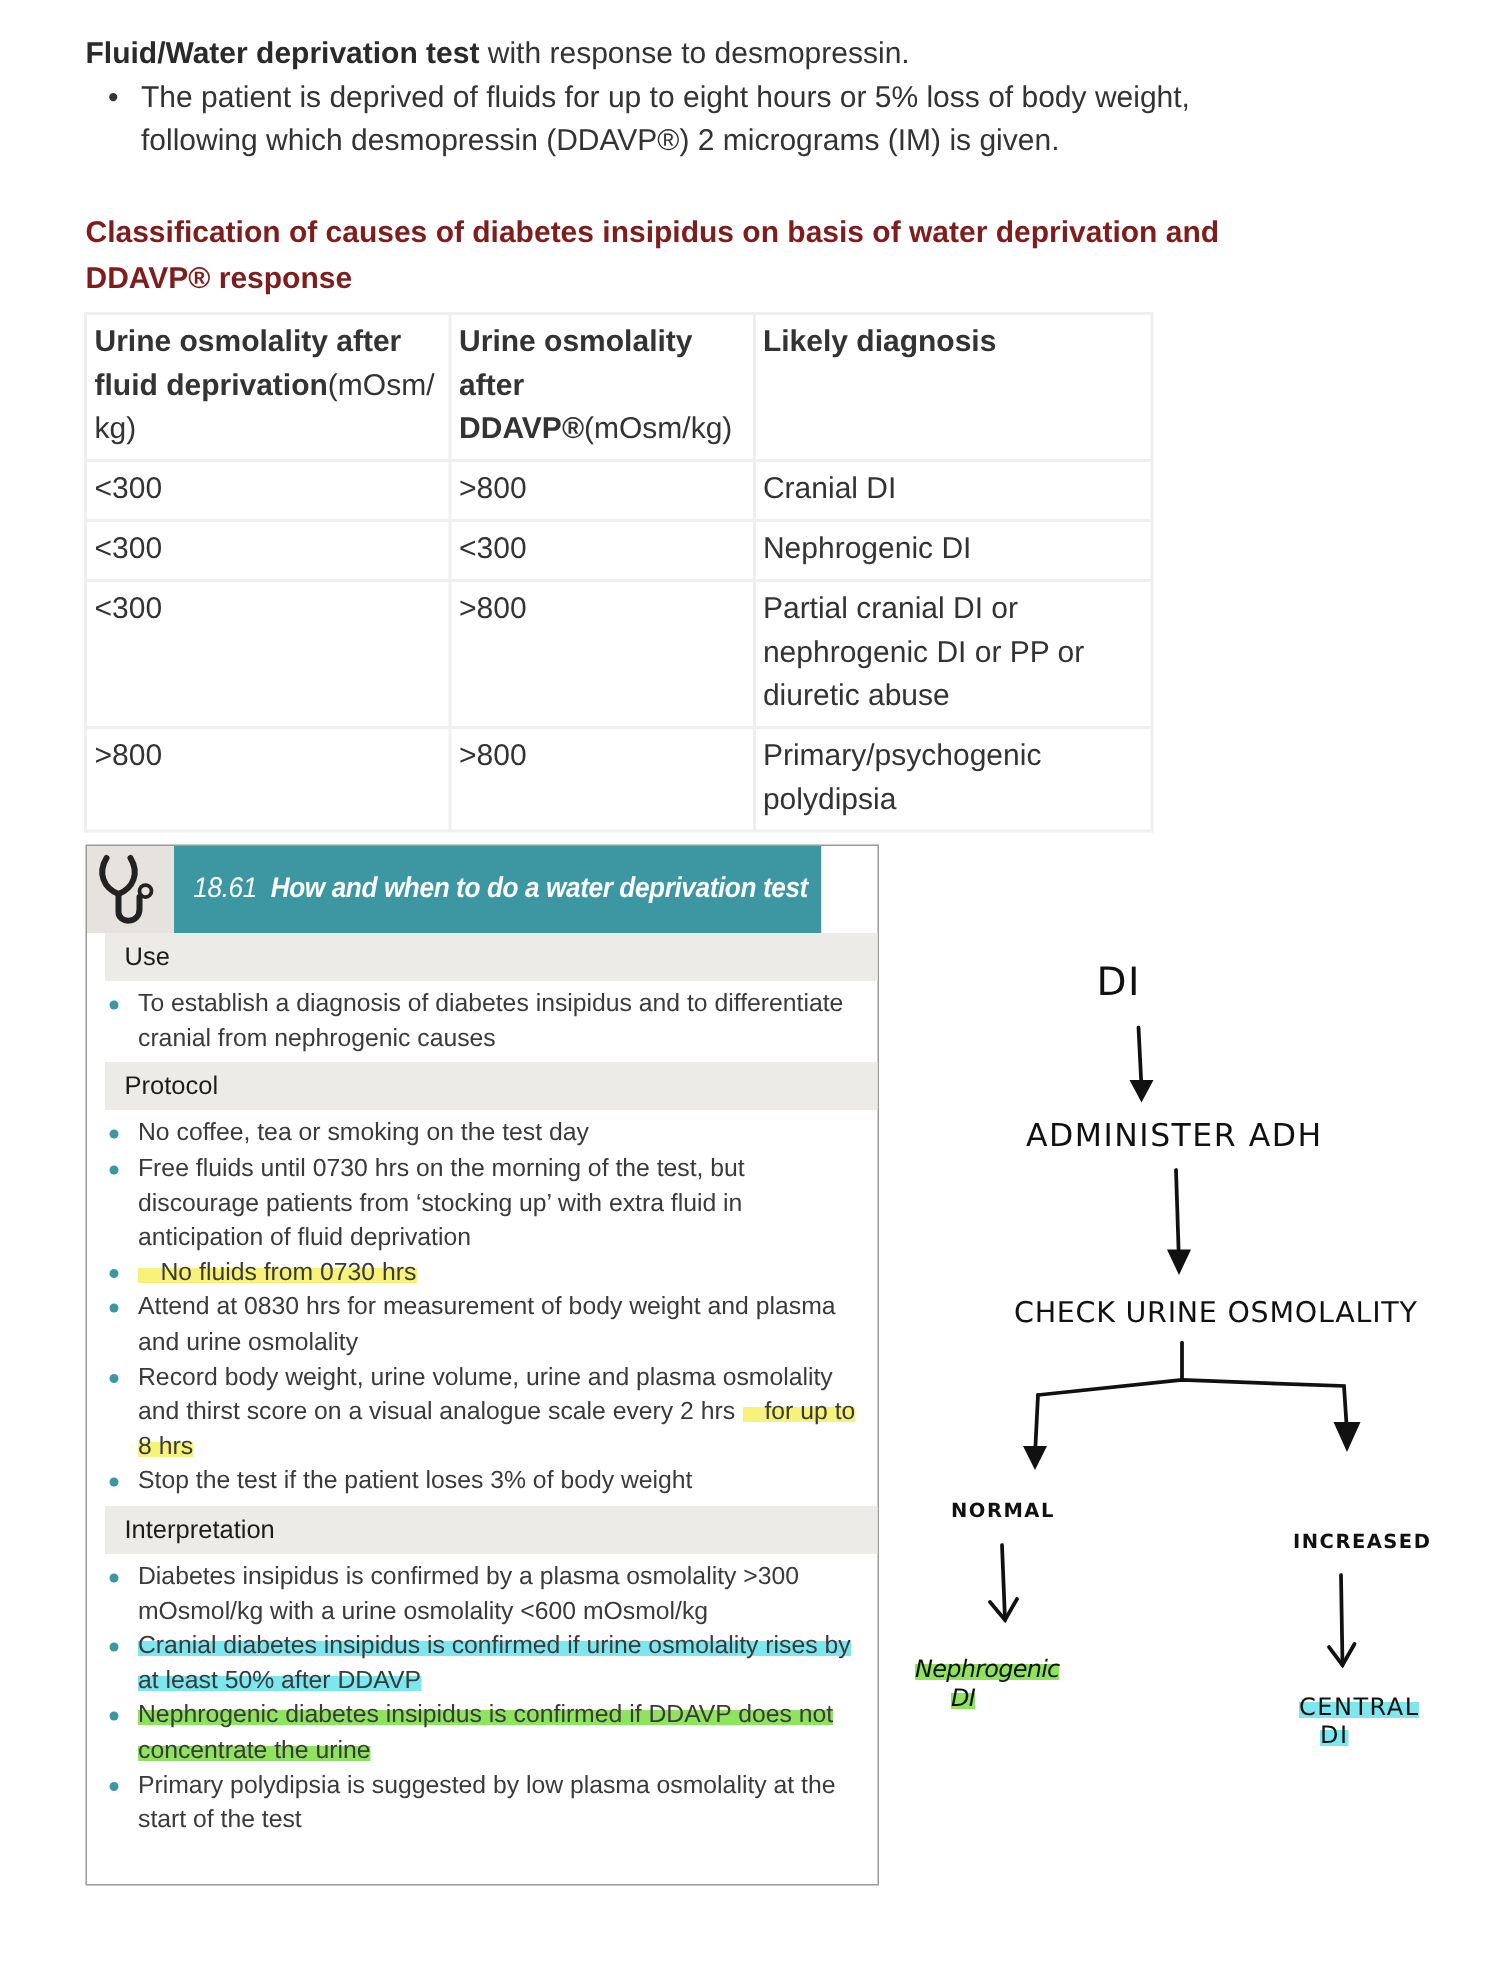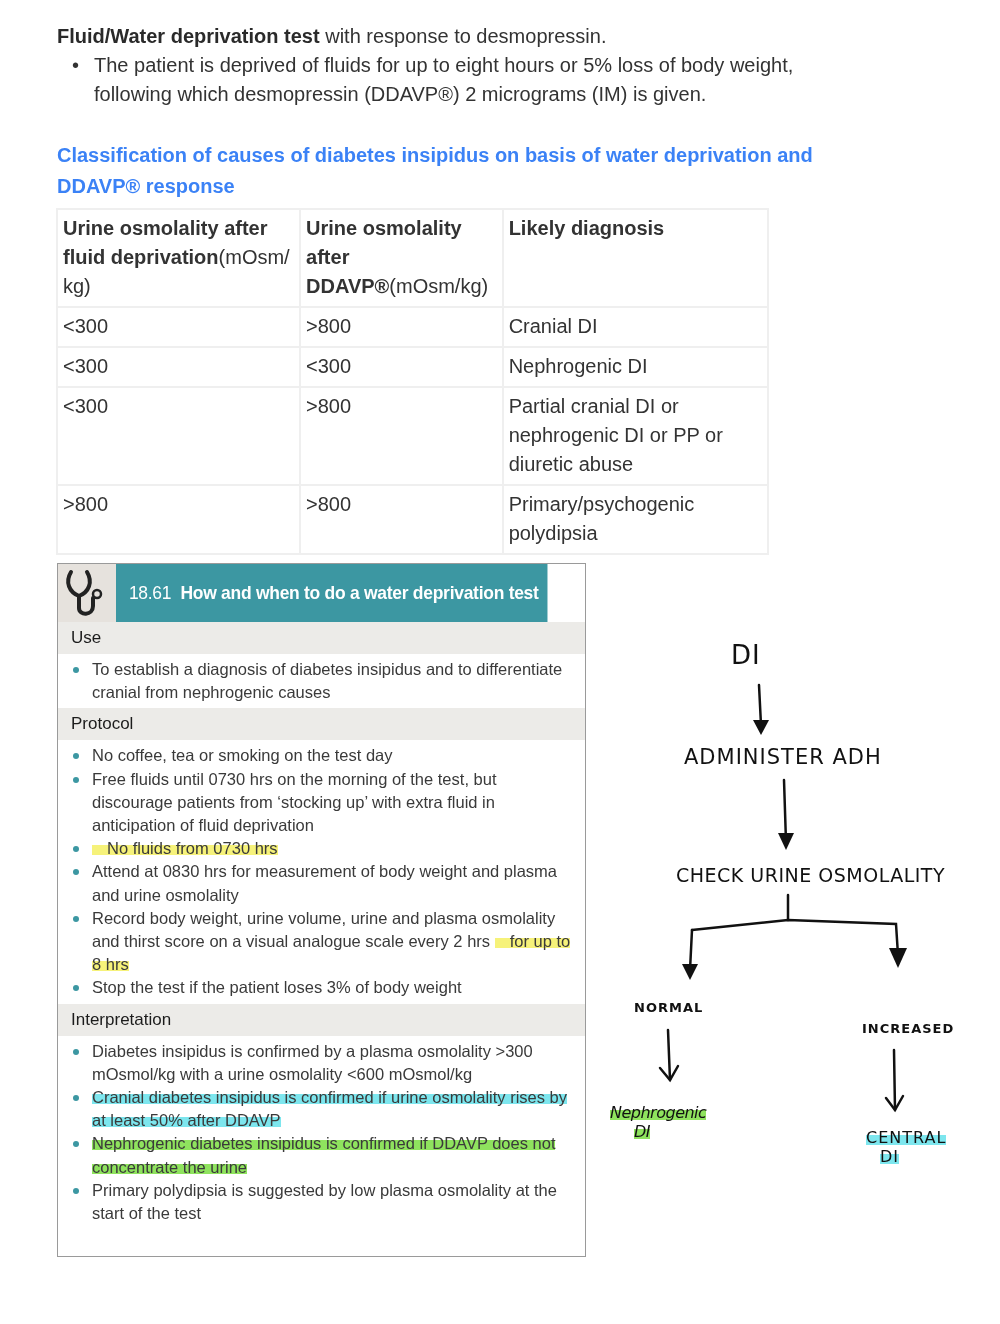--- a/index.html
+++ b/index.html
@@ -4,36 +4,36 @@
 <style>
   html, body { margin: 0; padding: 0; background: #ffffff; }
   body { width: 1000px; height: 1324px; position: relative; overflow: hidden; color: #2b2b2b; font-family: "Liberation Sans", sans-serif; }
 
   .intro { position: absolute; left: 57px; top: 22px; width: 780px; font-size: 20px; line-height: 29px; color: #333; }
   .intro .title-bold { font-weight: bold; color: #2a2a2a; text-align: center; }
   .intro ul { margin: 0; padding-left: 37px; }
   .intro li { list-style: none; position: relative; }
   .intro li::before { content: "•"; position: absolute; left: -22px; top: 0; font-size: 20px; }
 
-  .classif-heading { position: absolute; left: 57px; top: 140px; width: 780px; font-size: 20px; line-height: 31px; font-weight: bold; color: #3b82f6; }
+  .classif-heading { position: absolute; left: 57px; top: 140px; width: 780px; font-size: 20px; line-height: 31px; font-weight: bold; color: #7f1d1d; }
 
   table.dtable { position: absolute; left: 56px; top: 208px; width: 713px; border-collapse: collapse; font-size: 20px; line-height: 29px; color: #333; }
   table.dtable td, table.dtable th { border: 2px solid #efefef; vertical-align: top; padding: 4px 5px 5px 5px; text-align: left; }
   table.dtable th { font-weight: bold; }
   table.dtable th .unit { font-weight: normal; }
   table.dtable col.c1 { width: 240px; }
   table.dtable col.c2 { width: 200px; }
 
   
   .box { position: absolute; left: 57px; top: 563px; width: 527px; height: 692px; border: 1.5px solid #9a9a9a; background: #fff; font-family: "Liberation Sans", sans-serif; }
-  .box-head { height: 58px; display: flex; }
+  .box-head { height: 58px; display: flex; font-style: italic; }
   .box-icon { width: 58px; height: 58px; background: #e6e2dd; display: flex; align-items: center; justify-content: center; }
   .box-title { flex: 1; background: #3c97a2; color: #ffffff; font-weight: bold; font-size: 19px; display: flex; align-items: center; padding-left: 14px; letter-spacing: -0.3px; transform: scaleX(0.92); transform-origin: left center; }
   .box-title .num { margin-right: 10px; font-weight: normal; }
-  .section-h { background: #ecebe8; font-size: 17px; padding: 4px 13px; height: 24px; line-height: 24px; color: #1c1c1c; }
+  .section-h { background: #ecebe8; font-size: 17px; padding: 4px 13px; height: 24px; line-height: 24px; color: #1c1c1c; margin-left: 12px; }
   .box ul { margin: 0; padding: 4px 10px 4px 34px; font-size: 16.5px; line-height: 23.2px; color: #3a3a3a; }
   .box li { list-style: none; position: relative; transform-origin: left; }
   .box li::before { content: ""; position: absolute; left: -19px; top: 9px; width: 6px; height: 6px; border-radius: 50%; background: #3c97a2; }
   .hl-y { background: linear-gradient(transparent 35%, #f6f27a 35%, #f6f27a 90%, transparent 90%); padding-left: 15px; }
   .hl-b { background: linear-gradient(transparent 35%, #7de6ee 35%, #7de6ee 90%, transparent 90%); }
   .hl-g { background: linear-gradient(transparent 35%, #8fe35e 35%, #8fe35e 90%, transparent 90%); }
 
   
   .hw { position: absolute; font-family: "DejaVu Sans", sans-serif; color: #111; letter-spacing: 1px; white-space: nowrap; }
   .flow-svg { position: absolute; left: 600px; top: 620px; }

